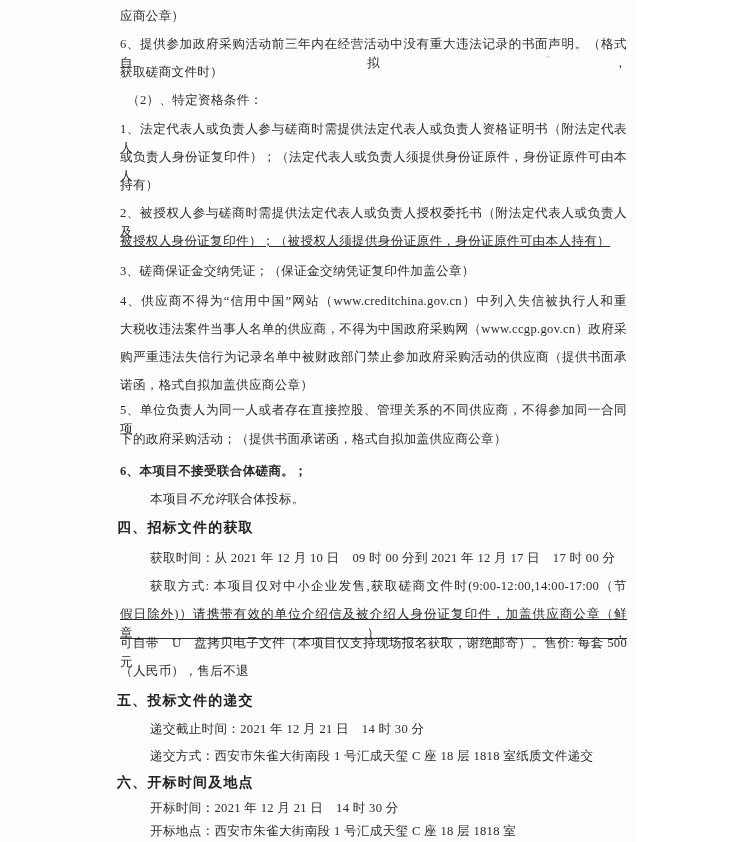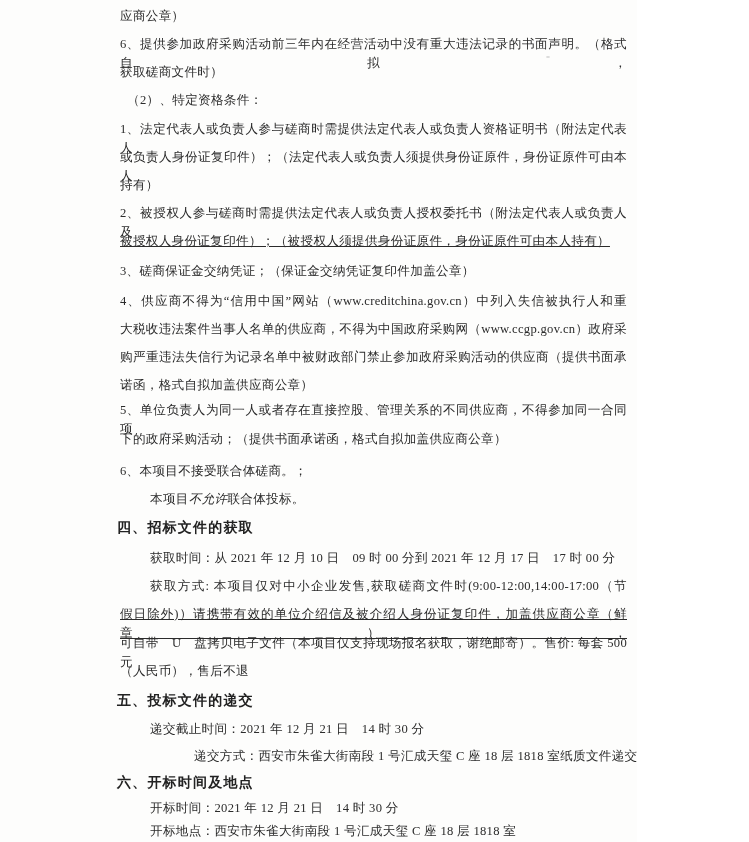--- a/index.html
+++ b/index.html
@@ -52,33 +52,33 @@
     <div class="ln" style="top:176px;left:0;">持有）</div>
     <div class="ln jn" style="top:204px;left:0;">2、被授权人参与磋商时需提供法定代表人或负责人授权委托书（附法定代表人或负责人及</div>
     <div class="ln" style="top:232px;left:0;text-decoration:underline;">被授权人身份证复印件）；（被授权人须提供身份证原件，身份证原件可由本人持有）</div>
     <div class="ln" style="top:262px;left:0;">3、磋商保证金交纳凭证；（保证金交纳凭证复印件加盖公章）</div>
     <div class="ln jn" style="top:292px;left:0;">4、供应商不得为“信用中国”网站（www.creditchina.gov.cn）中列入失信被执行人和重</div>
     <div class="ln jn" style="top:320px;left:0;">大税收违法案件当事人名单的供应商，不得为中国政府采购网（www.ccgp.gov.cn）政府采</div>
     <div class="ln jn" style="top:348px;left:0;">购严重违法失信行为记录名单中被财政部门禁止参加政府采购活动的供应商（提供书面承</div>
     <div class="ln" style="top:376px;left:0;">诺函，格式自拟加盖供应商公章）</div>
     <div class="ln jn" style="top:401px;left:0;">5、单位负责人为同一人或者存在直接控股、管理关系的不同供应商，不得参加同一合同项</div>
     <div class="ln" style="top:430px;left:0;text-align:right;">下的政府采购活动；（提供书面承诺函，格式自拟加盖供应商公章）</div>
-    <div class="ln" style="top:462px;left:0;">6、本项目不接受联合体磋商。；</div>
+    <div class="ln" style="top:462px;left:0;font-weight:bold;">6、本项目不接受联合体磋商。；</div>
     <div class="ln" style="top:490px;left:30px;">
       <span>本项目</span><span class="em-seg">不允许</span><span>联合体投标。</span>
     </div>
     <div class="ln hd" style="top:517px;left:-3px;">四、招标文件的获取</div>
     <div class="ln" style="top:549px;left:30px;">获取时间：从 2021 年 12 月 10 日　09 时 00 分到 2021 年 12 月 17 日　17 时 00 分</div>
     <div class="ln jn" style="top:577px;left:30px;width:477px;">获取方式: 本项目仅对中小企业发售,获取磋商文件时(9:00-12:00,14:00-17:00（节</div>
     <div class="ln jn" style="top:605px;left:0;text-decoration:underline;">假日除外)）请携带有效的单位介绍信及被介绍人身份证复印件，加盖供应商公章（鲜章），</div>
     <div class="ln jn" style="top:634px;left:0;">可自带　U　盘拷贝电子文件（本项目仅支持现场报名获取，谢绝邮寄）。售价: 每套 500 元</div>
     <div class="ln" style="top:662px;left:0;">（人民币），售后不退</div>
     <div class="ln hd" style="top:690px;left:-3px;">五、投标文件的递交</div>
     <div class="ln" style="top:720px;left:30px;">递交截止时间：2021 年 12 月 21 日　14 时 30 分</div>
-    <div class="ln" style="top:747px;left:30px;margin-left:44px;">递交方式：西安市朱雀大街南段 1 号汇成天玺 C 座 18 层 1818 室纸质文件递交</div>
+    <div class="ln" style="top:747px;left:30px;">递交方式：西安市朱雀大街南段 1 号汇成天玺 C 座 18 层 1818 室纸质文件递交</div>
     <div class="ln hd" style="top:772px;left:-3px;">六、开标时间及地点</div>
     <div class="ln" style="top:799px;left:30px;">开标时间：2021 年 12 月 21 日　14 时 30 分</div>
     <div class="ln" style="top:822px;left:30px;">开标地点：西安市朱雀大街南段 1 号汇成天玺 C 座 18 层 1818 室</div>
   </div>
 
   <svg class="seal" viewBox="0 0 230 215">
     <g fill="none" stroke="#c6392a" stroke-opacity="0.78">
       <circle cx="100" cy="102" r="86" stroke-width="5.5"></circle>
     </g>
     <polygon points="33,75 39.5,93.1 58.7,93.7 43.5,105.4 48.9,123.8 33,113 17.1,123.8 22.5,105.4 7.3,93.7 26.5,93.1" fill="#c6392a" fill-opacity="0.82"></polygon>

